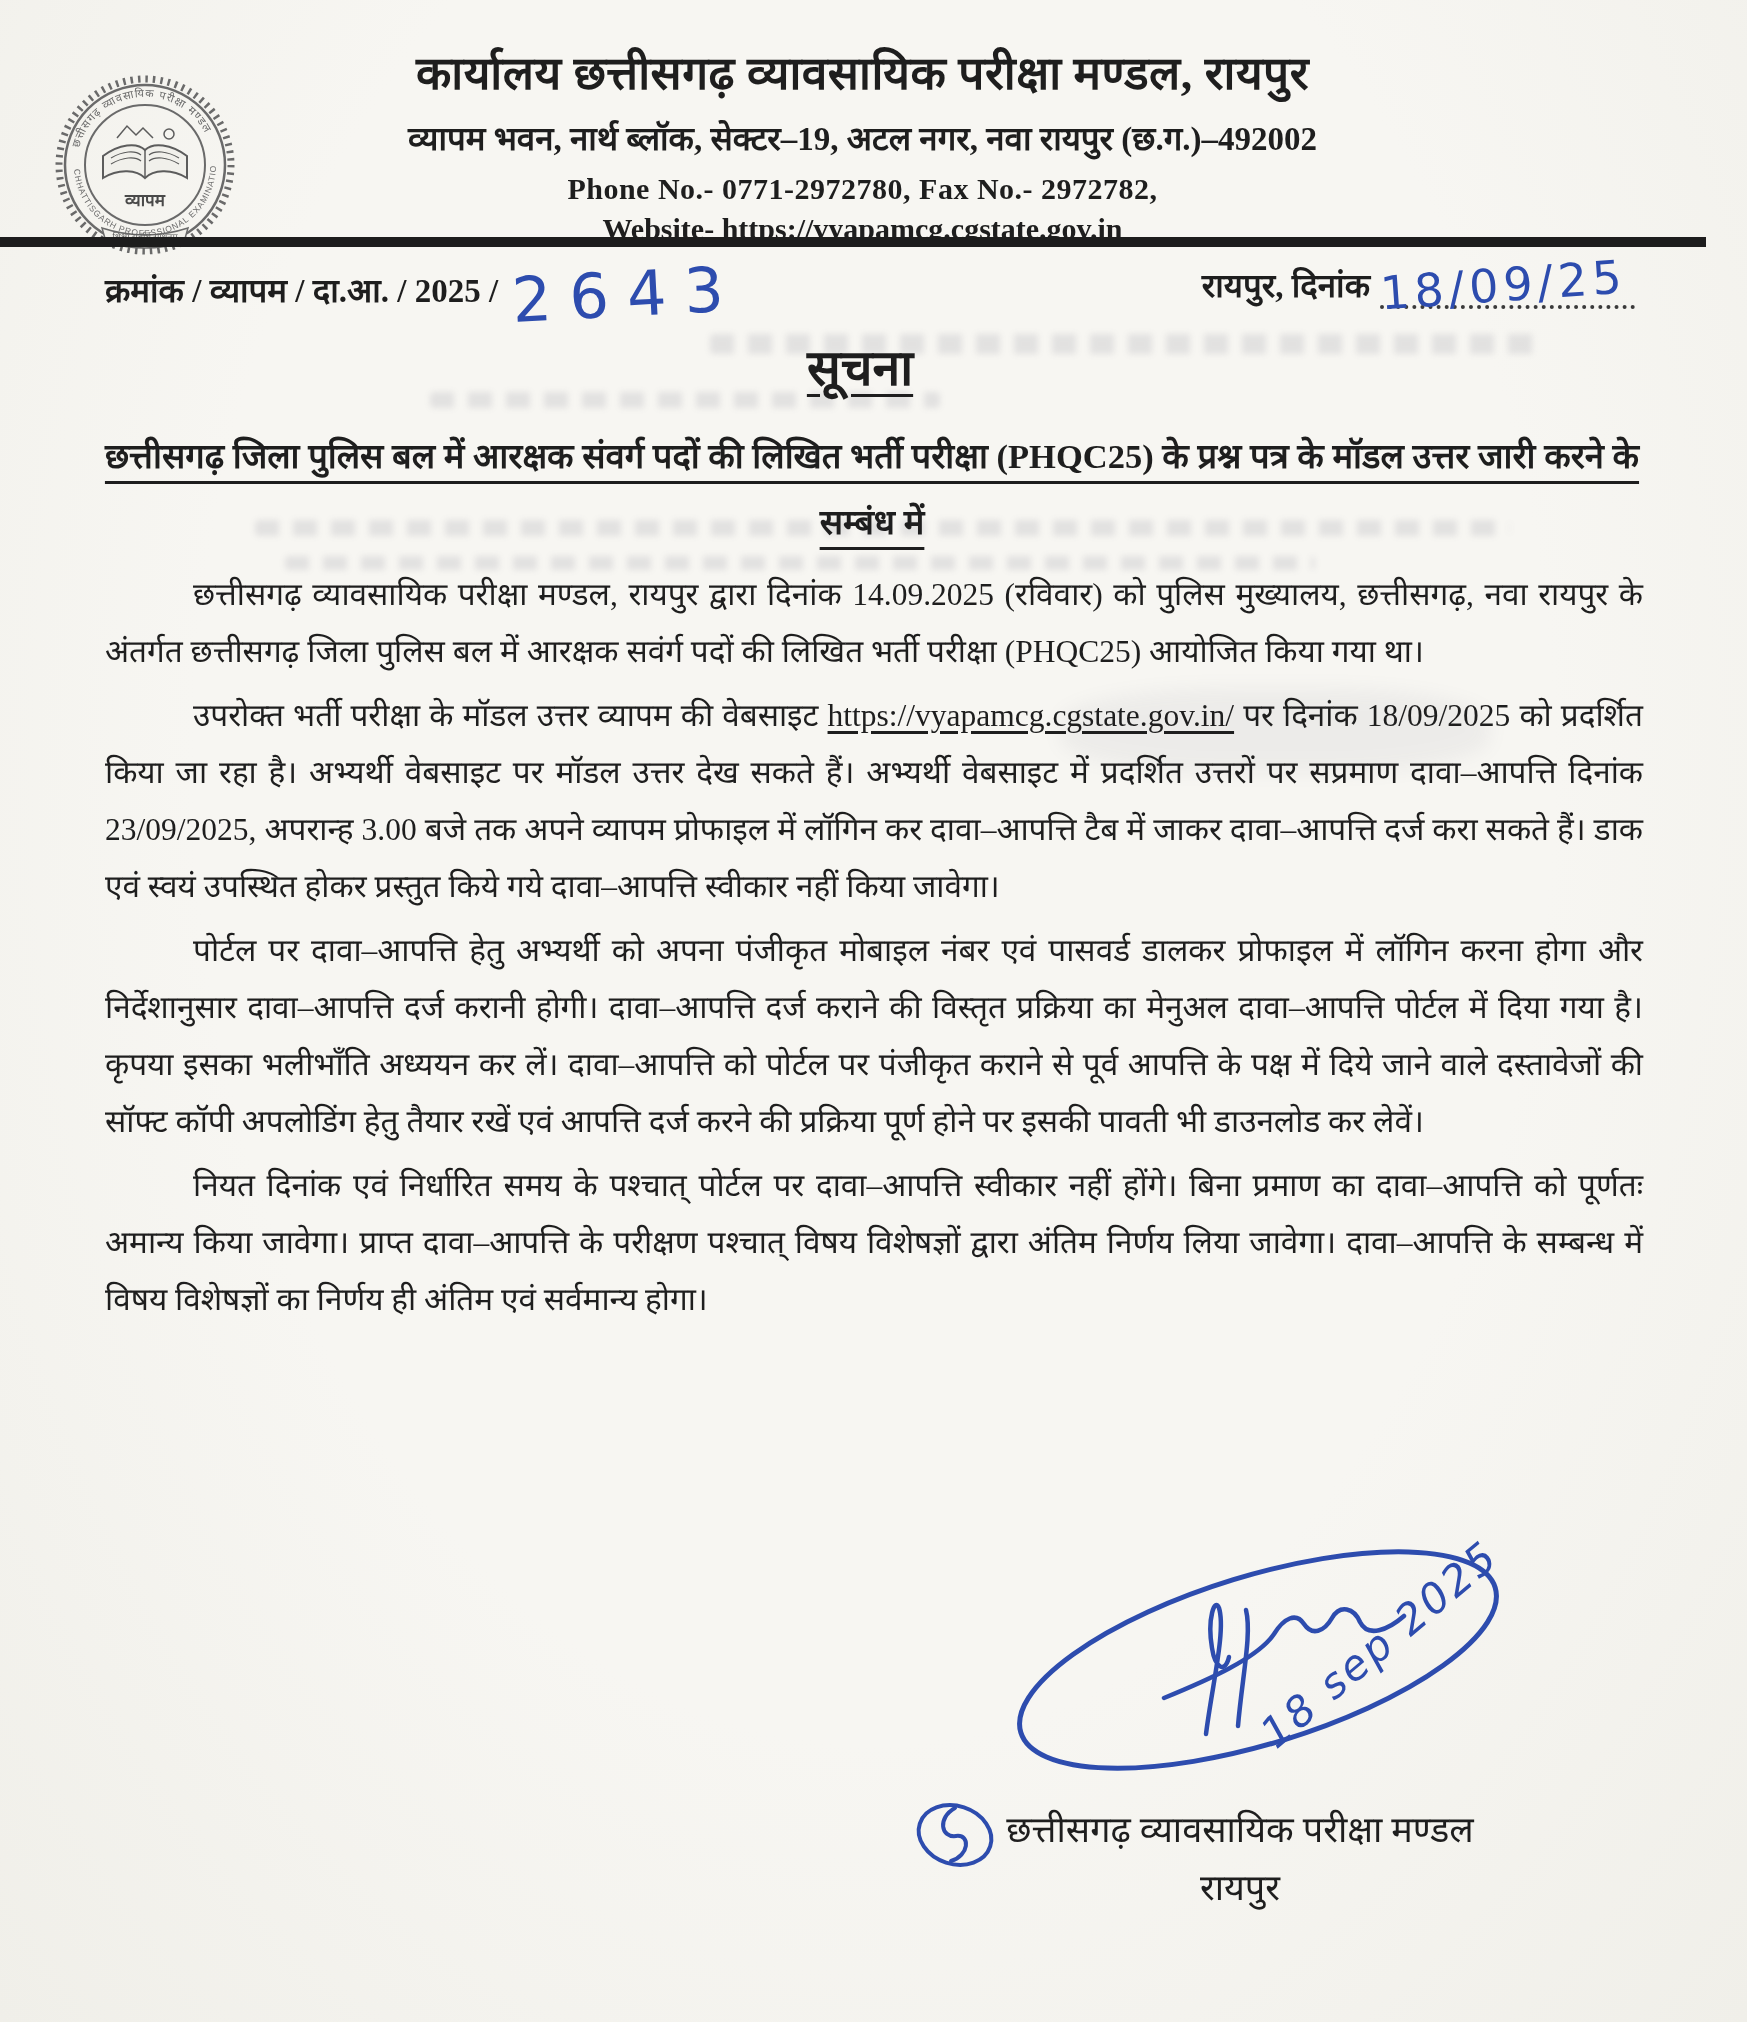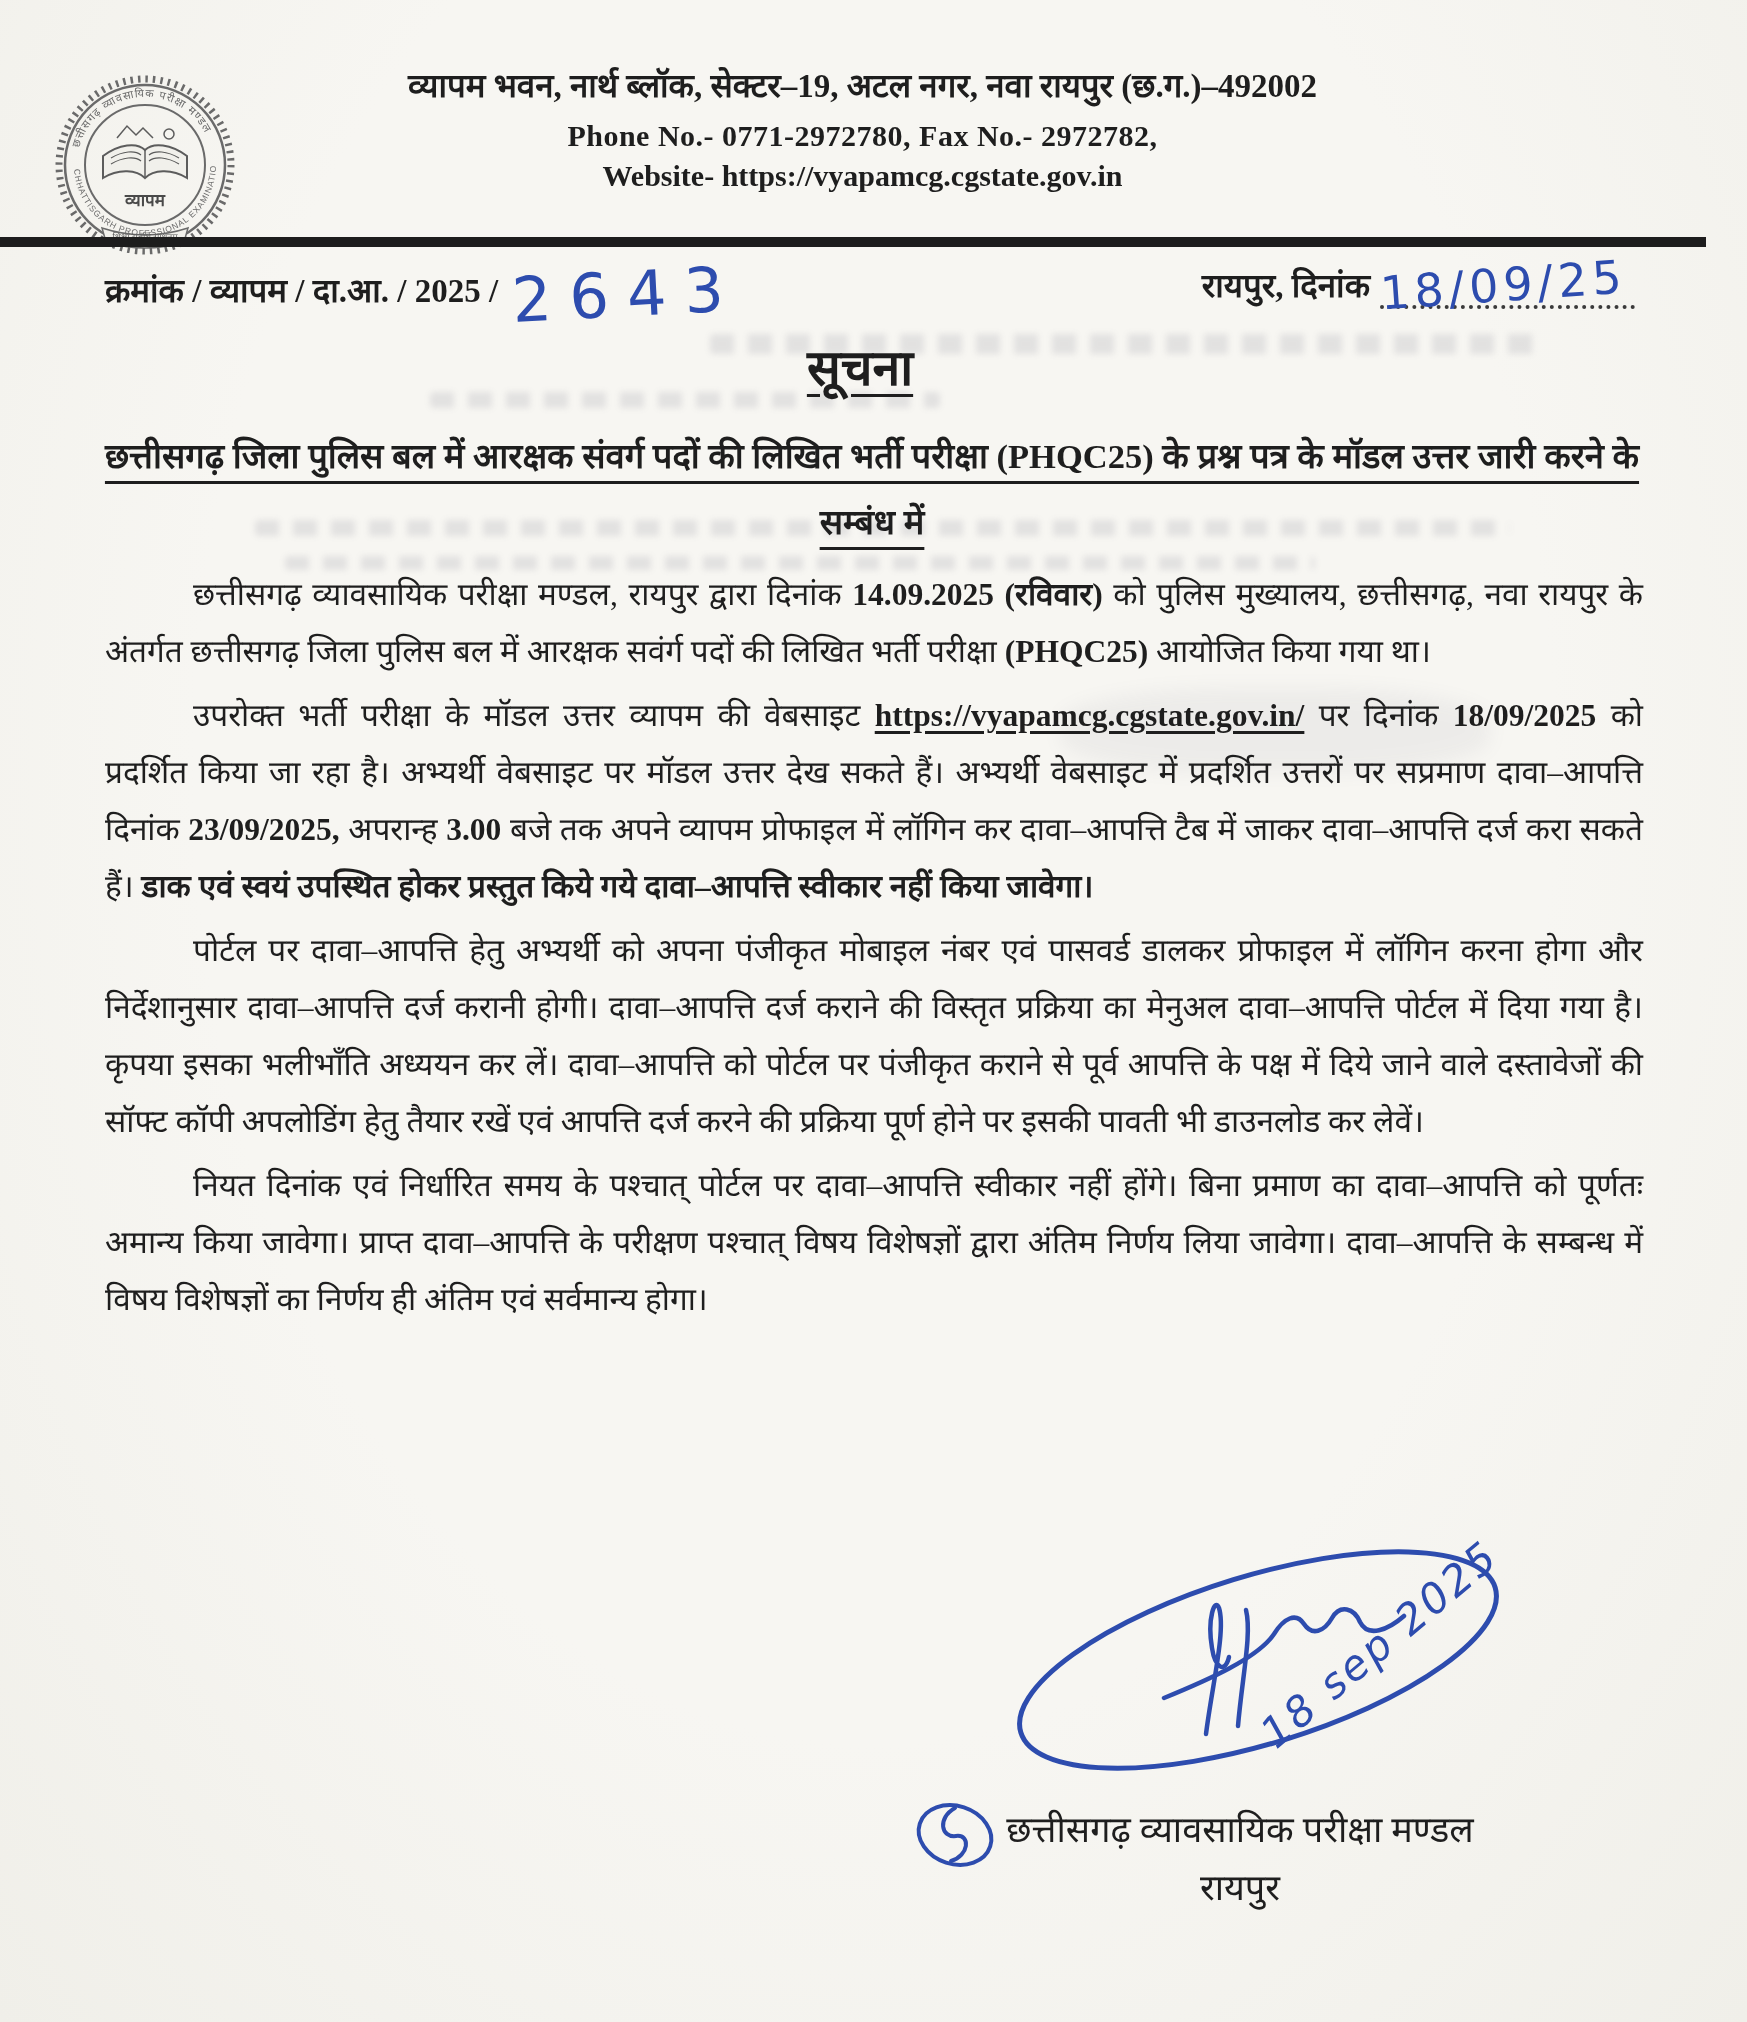--- a/index.html
+++ b/index.html
@@ -38,21 +38,21 @@
   .notice-title { position:absolute; top:332px; left:0; width:1720px; text-align:center;
     font-size:50px; font-weight:700; }
   .notice-title span { text-decoration:underline; text-underline-offset:9px; text-decoration-thickness:3px;margin-top:40px; }
   .subject { position:absolute; top:424px; left:102px; width:1540px; text-align:center;
     font-size:34.5px; font-weight:700; line-height:1.9;
     text-decoration:underline; text-underline-offset:13px; text-decoration-thickness:3px; }
   
   .body-text { position:absolute; top:566px; left:105px; width:1538px; }
   .body-text p { margin:0 0 7px 0; font-size:31.5px; line-height:57px;
     text-align:justify; text-indent:88px; }
-  .body-text b { font-weight:700; }
+  .body-text b { font-weight:400; }
   .u { text-decoration:underline; text-underline-offset:5px; }
   
   .sig-svg { position:absolute; left:958px; top:1538px; }
   .sig-designation { position:absolute; left:900px; top:1752px; width:690px;
     text-align:center; font-size:33px; }
   .sig-org { position:absolute; left:870px; top:1804px; width:740px;
     text-align:center; font-size:36px; }
   .sig-place { position:absolute; left:870px; top:1862px; width:740px;
     text-align:center; font-size:36px; }
   .paraph-svg { position:absolute; left:905px; top:1788px; }
@@ -96,20 +96,21 @@
         <path d="M -28,-22 l 10,-12 l 9,9 l 7,-7 l 10,10" stroke-width="1.5"></path>
         <circle cx="24" cy="-26" r="5" stroke-width="1.5"></circle>
       </g>
       <text x="95" y="138" text-anchor="middle" font-size="17" font-weight="bold" fill="#4a4a4a">व्यापम</text>
       <path d="M 52,160 q 43,14 86,0 l -4,14 q -39,12 -78,0 Z" fill="#f1f0eb" stroke="#6a6a6a" stroke-width="1.5"></path>
       <text x="95" y="172" text-anchor="middle" font-size="9" fill="#5c5c5c">शिक्षा सर्वार्थ साधनम्</text>
     </svg>
   </div>
 
   <div class="header-text">
+    <div class="org-name">कार्यालय छत्तीसगढ़ व्यावसायिक परीक्षा मण्डल, रायपुर</div>
     <div class="org-addr">व्यापम भवन, नार्थ ब्लॉक,  सेक्टर–19, अटल नगर, नवा रायपुर (छ.ग.)–492002</div>
     <div class="org-phone">Phone No.- 0771-2972780,  Fax No.-  2972782,</div>
     <div class="org-web">Website- https://vyapamcg.cgstate.gov.in</div>
   </div>
 
   <div class="double-rule"></div>
 
   <div class="ref-line">
     <div class="ref-left">
       <span>क्रमांक / व्यापम / दा.आ. / 2025 /</span><span class="hw hw-number">2643</span>

